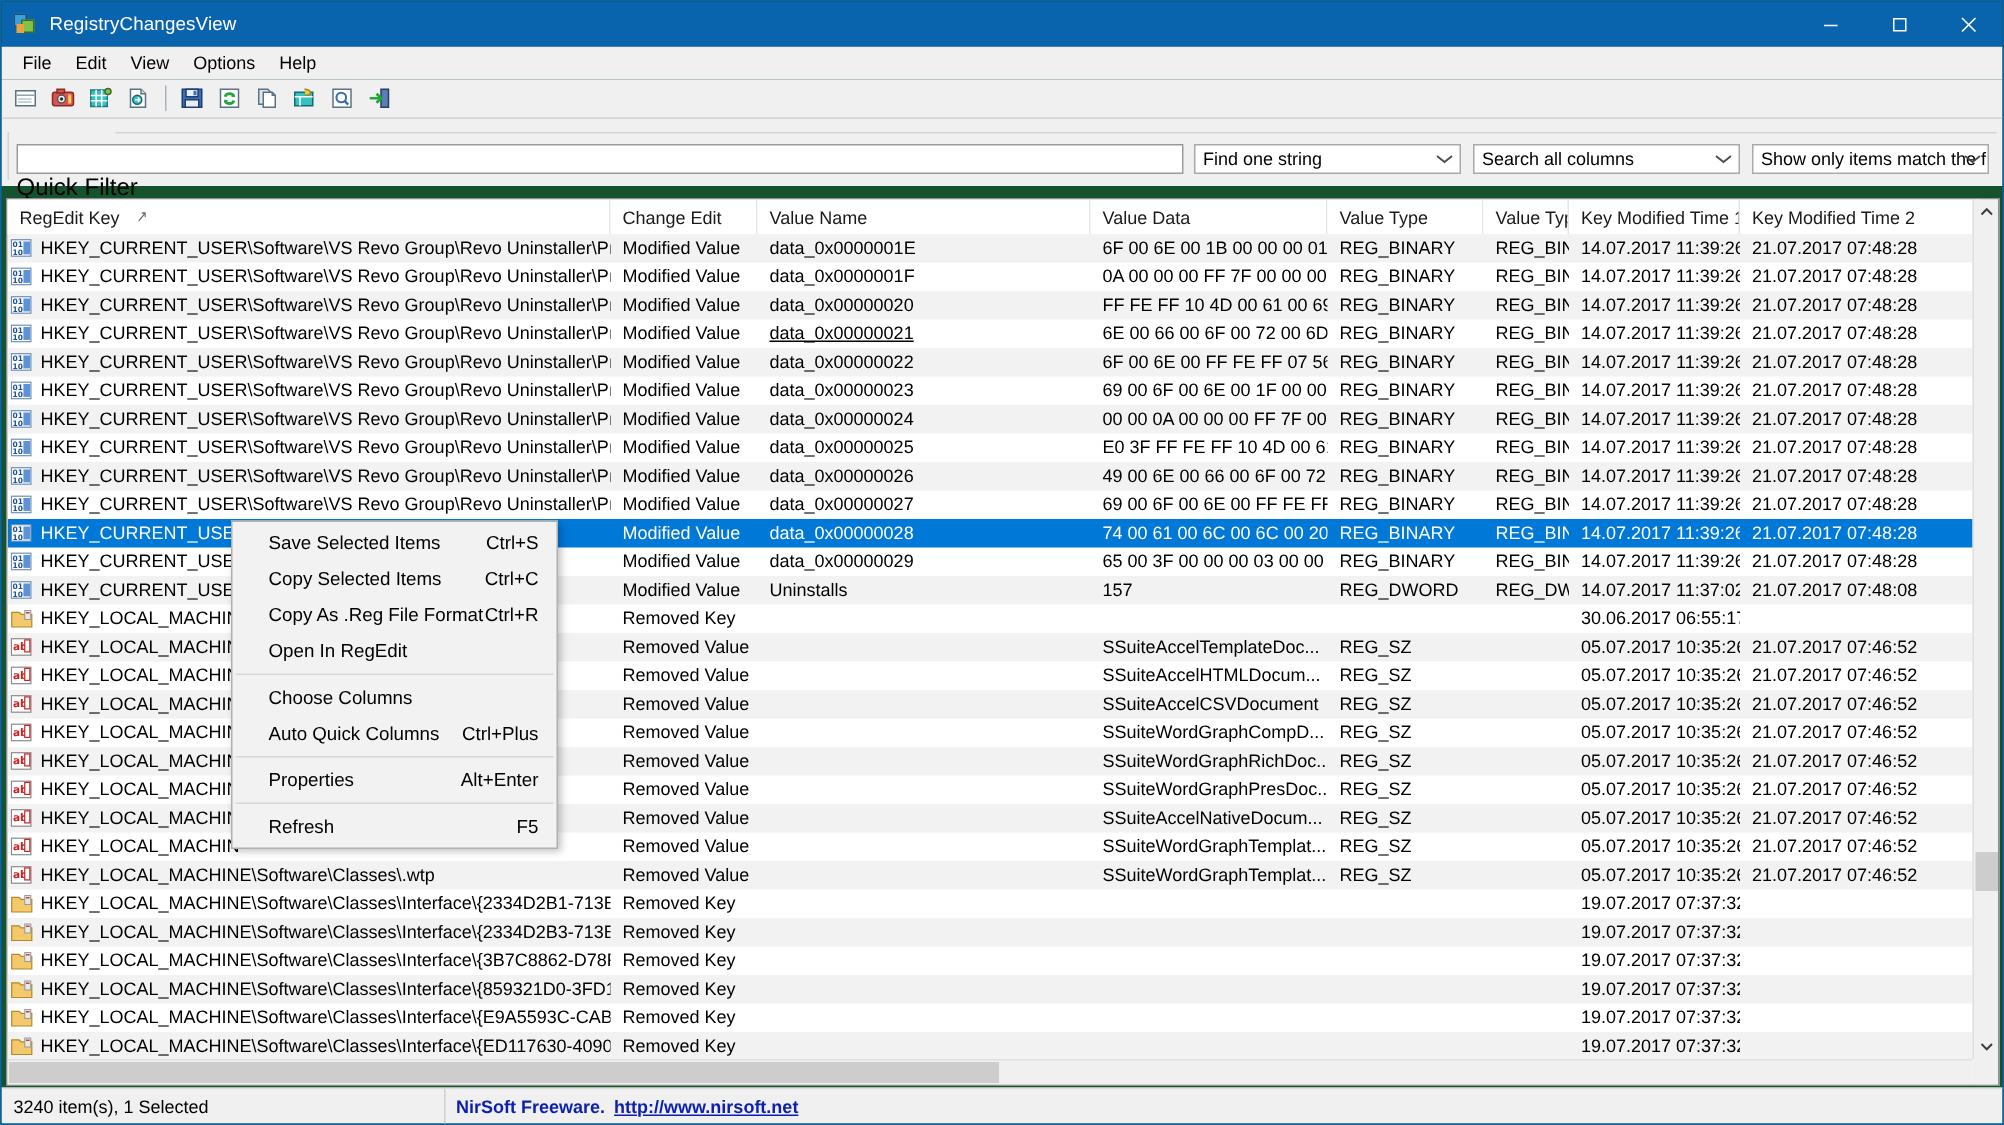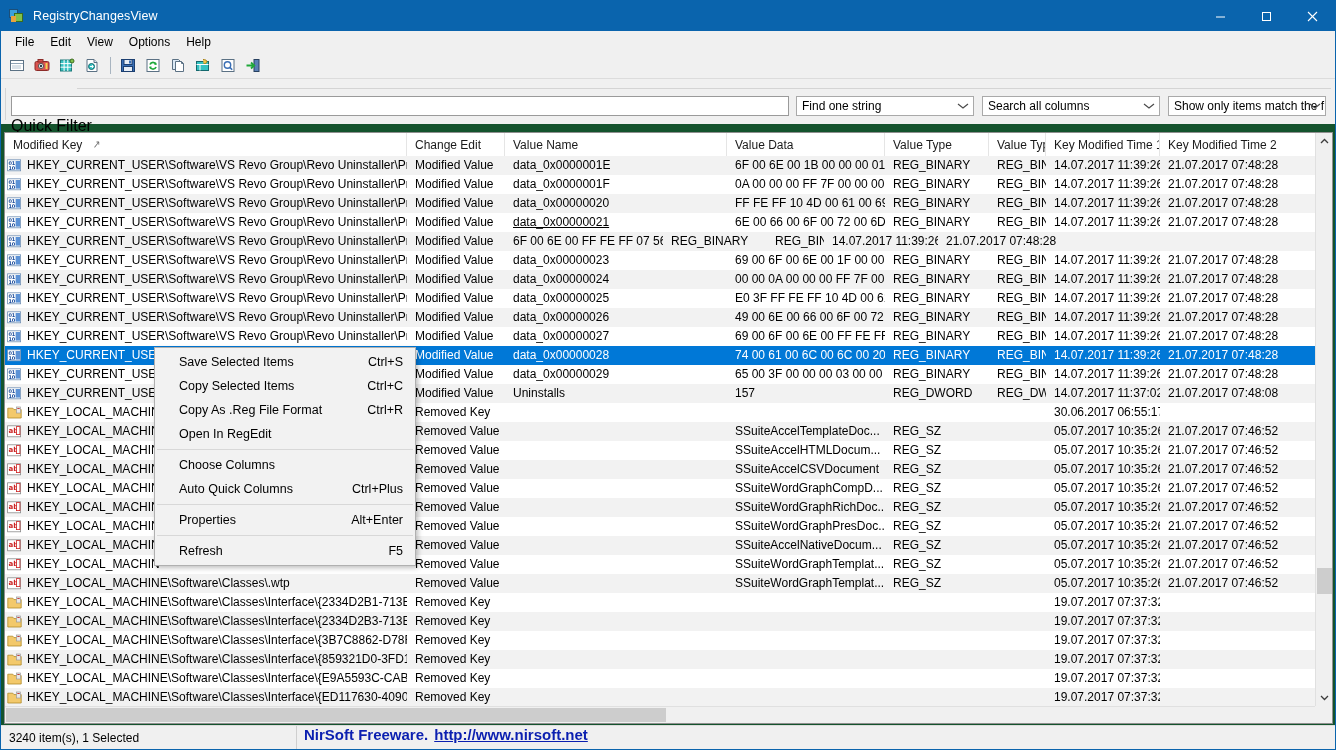--- a/index.html
+++ b/index.html
@@ -249,21 +249,21 @@
   }
   .corner-box {
     position: absolute; right: 0; bottom: 0; width: 17px; height: 17px;
     background: #f0f0f0;
   }
 
   
   .ctxmenu {
     position: absolute;
     left: 153px; top: 346px;
-    width: 262px;
+    width: 218px;
     background: #f2f2f2;
     border: 1px solid #b0b0b0;
     box-shadow: 2px 2px 5px rgba(0,0,0,0.25);
     padding: 2px 0;
     z-index: 50;
   }
   .ctx-item {
     position: relative;
     height: 24px;
     display: flex;
@@ -300,23 +300,23 @@
     height: 24px;
     display: flex; align-items: center;
     padding-left: 8px;
     font-size: 12px;
     color: #000;
     border-right: 1px solid #cfcfcf;
   }
   .sb-pane2 {
     flex: 1;
     height: 24px;
-    display: flex; 
+    display: flex; align-items: center;
     padding-left: 7px;
-    font-size: 15px;
+    font-size: 12px;
     font-weight: bold;
   }
   .sb-nirsoft { color: #0b1fb0; }
   .sb-link { color: #0b1fb0; text-decoration: underline; margin-left: 6px; }
 </style>
 </head>
 <body>
 
 <div id="app">
 
@@ -466,21 +466,21 @@
         <svg width="12" height="8" viewBox="0 0 12 8">
             <path d="M1 2l5 4 5-4" fill="none" stroke="#4a4a4a" stroke-width="1.2"></path>
           </svg>
       </span>
     </div>
   </div>
 
   <div class="listview">
     <div class="lv-header" id="lv-header">
         <div class="hcell c0" style="width: 402px;">
-          <span>Modified Key</span>
+          <span>RegEdit Key</span>
           <span class="sort-arrow">↗</span>
         </div>
         <div class="hcell c1" style="width: 98px;">
           <span>Change Edit</span>
         </div>
         <div class="hcell c2" style="width: 222px;">
           <span>Value Name</span>
         </div>
         <div class="hcell c3" style="width: 158px;">
           <span>Value Data</span>
@@ -585,20 +585,21 @@
               <svg width="15" height="13" viewBox="0 0 15 13">
                 <rect x="0.6" y="0.8" width="13" height="11" fill="#ffffff" stroke="#6f8fb5" stroke-width="0.8"></rect>
                 <text x="1.4" y="5.8" font-family="DejaVu Sans" font-size="5" fill="#1d4e9c" font-weight="bold">01</text>
                 <text x="1.4" y="10.8" font-family="DejaVu Sans" font-size="5" fill="#1d4e9c" font-weight="bold">10</text>
                 <rect x="8.6" y="2" width="4.4" height="8.6" fill="#3f7fcf" opacity="0.85"></rect>
               </svg>
             </span>
             <span>HKEY_CURRENT_USER\Software\VS Revo Group\Revo Uninstaller\Prof...</span>
           </div>
           <div class="cell c1" style="width: 98px;">Modified Value</div>
+          <div class="cell c2" style="width: 222px;">data_0x00000022</div>
           <div class="cell c3" style="width: 158px;">6F 00 6E 00 FF FE FF 07 56 ...</div>
           <div class="cell c4" style="width: 104px;">REG_BINARY</div>
           <div class="cell c5" style="width: 57px;">REG_BINARY</div>
           <div class="cell c6" style="width: 114px;">14.07.2017 11:39:26</div>
           <div class="cell c7" style="width: 160px;">21.07.2017 07:48:28</div>
         </div>
         <div class="row">
           <div class="cell c0" style="width: 402px;">
             <span class="ricon">
               <svg width="15" height="13" viewBox="0 0 15 13">

